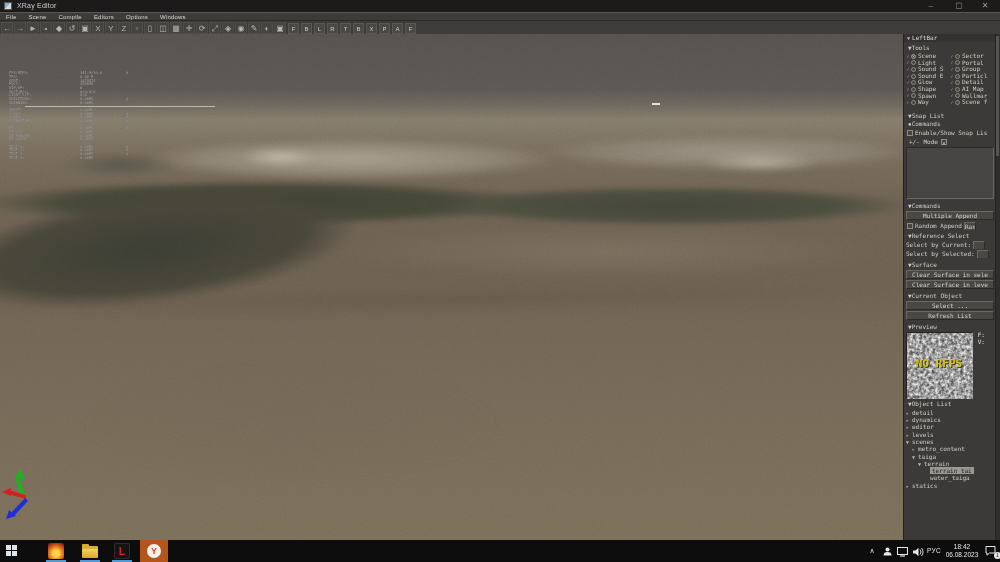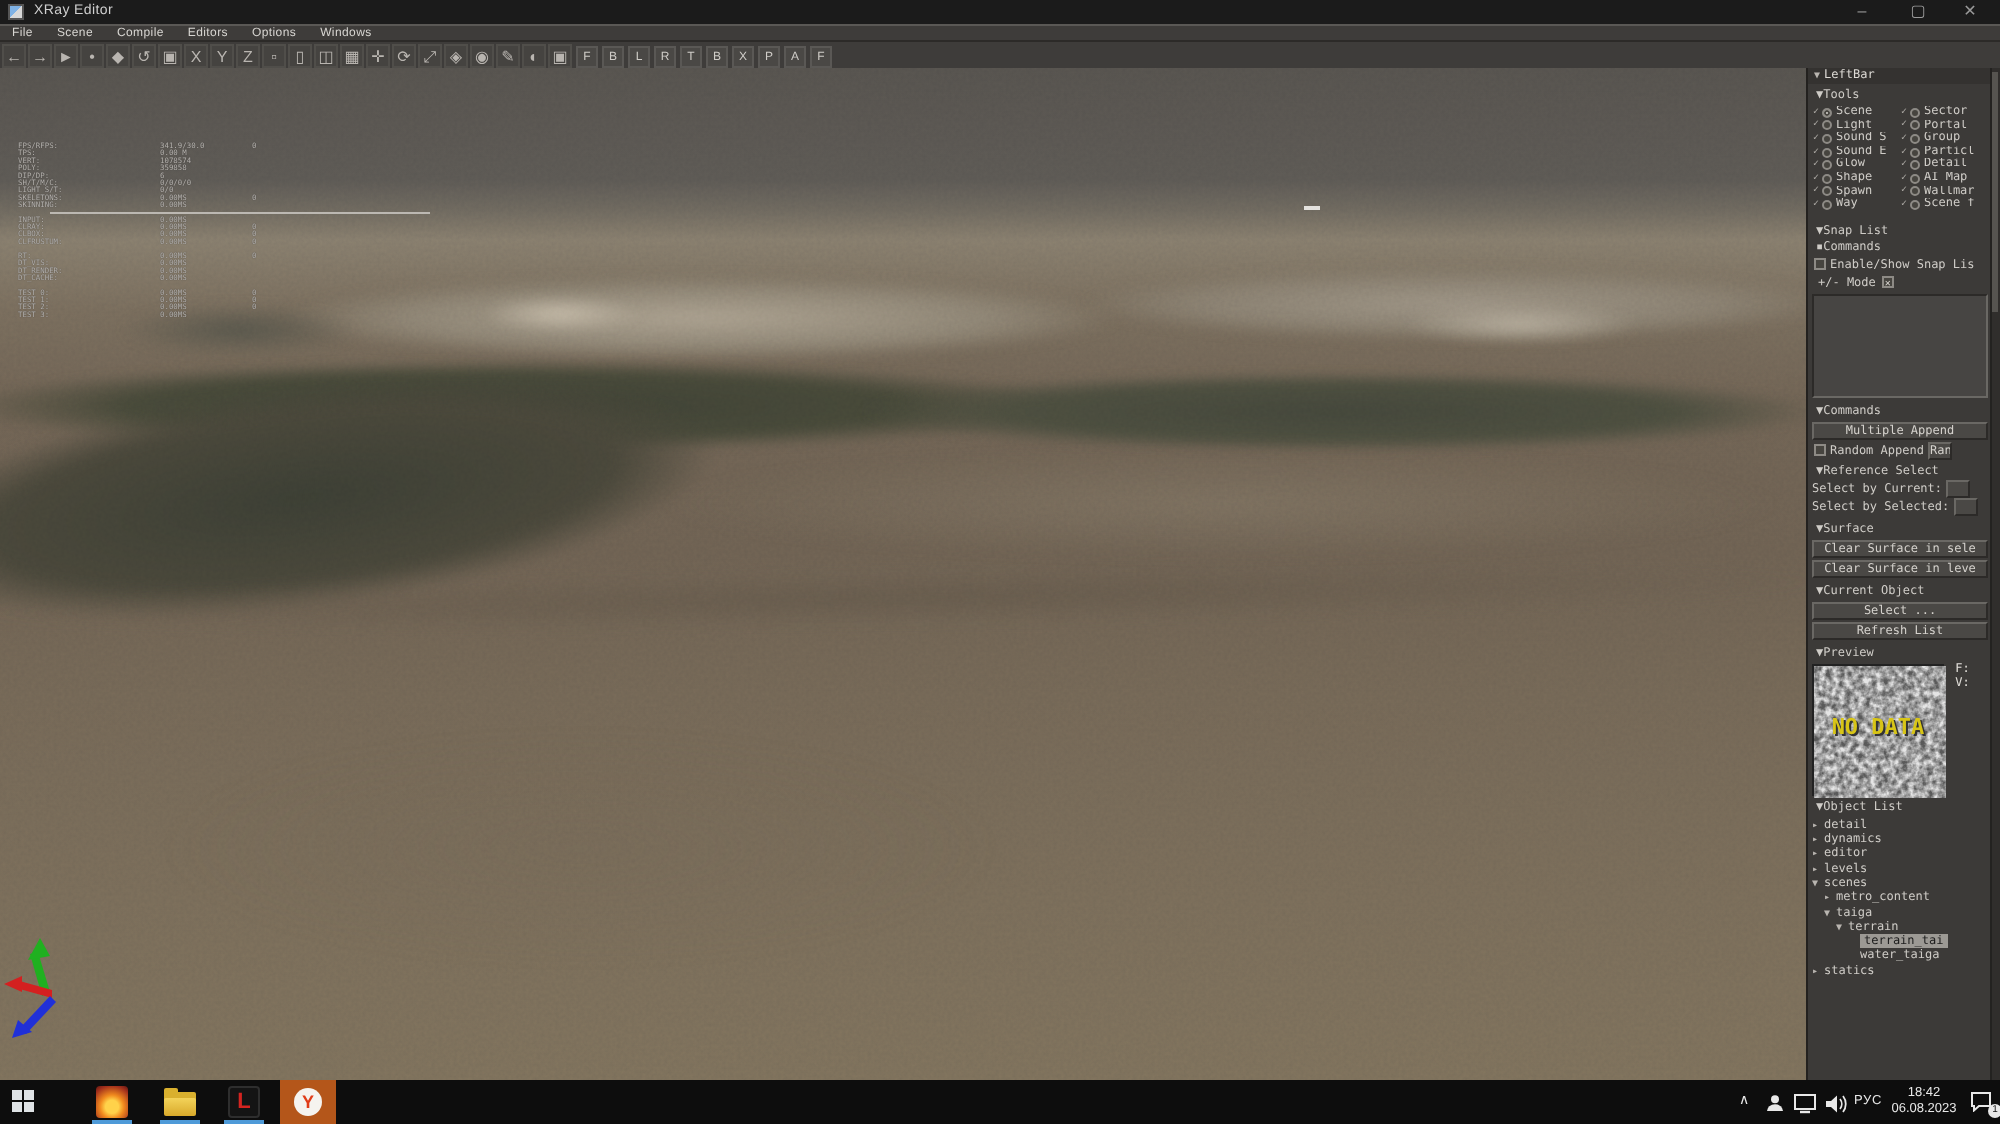--- a/index.html
+++ b/index.html
@@ -329,21 +329,21 @@
       <div>
         <div class="preview">
           <svg class="previmg" width="66" height="66">
             <filter id="g2">
                 <feTurbulence type="fractalNoise" baseFrequency="0.32" numOctaves="3" stitchTiles="stitch"></feTurbulence>
               <feColorMatrix type="matrix" values="0 0 0 0 0.78  0 0 0 0 0.78  0 0 0 0 0.78  0 0 0 2 -0.5"></feColorMatrix>
               </filter>
             <rect width="66" height="66" fill="#5a5a5a"></rect>
               <rect width="66" height="66" filter="url(#g2)"></rect>
           </svg>
-          <div class="nodata">NO DATA</div>
+          <div class="nodata">NO RFPS</div>
         </div>
         <div class="prevside">
           <div>F:</div>
           <div>V:</div>
         </div>
       </div>
 
       <div class="psub" style="margin-top:2px"><span class="tri">▼</span><span>Object List</span></div>
       <div class="tree">
 

